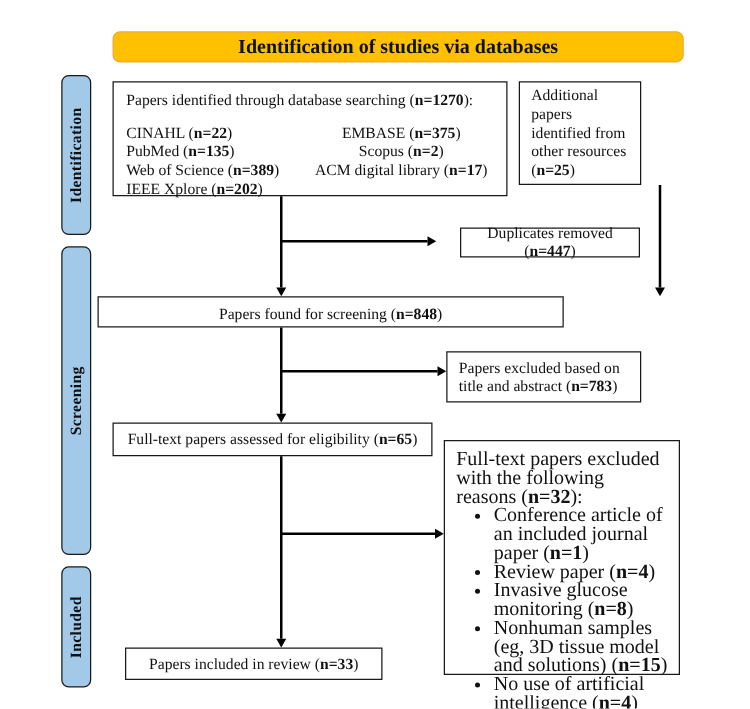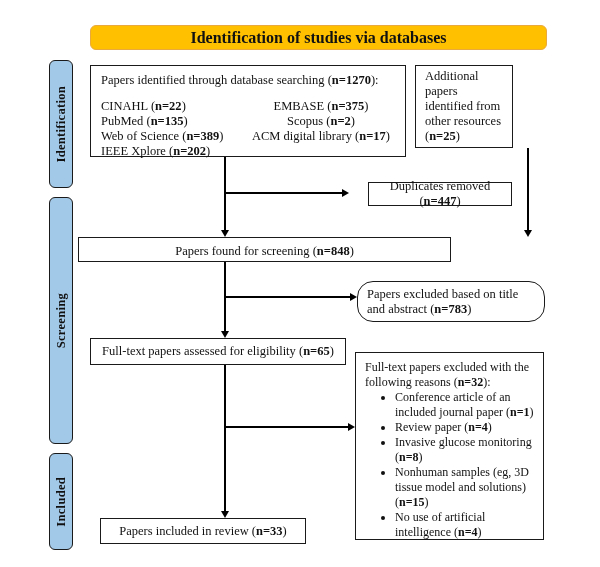--- a/index.html
+++ b/index.html
@@ -41,23 +41,23 @@
   }
   .center-text{display:flex;align-items:center;justify-content:center;text-align:center;padding:2px 6px;}
   .box-db{left:90px;top:65px;width:316px;height:92px;padding:7px 10px;}
   .db-cols{display:flex;margin-top:11px;}
   .db-col-left{width:146px;}
   .db-col-right{flex:1;text-align:center;}
   .db-col div{line-height:15px;}
   .box-additional{left:415px;top:65px;width:98px;height:83px;padding:16px 9px;display:flex;align-items:center;}
   .box-duplicates{left:368px;top:182px;width:144px;height:24px;}
   .box-screenpool{left:78px;top:237px;width:373px;height:25px;align-items:flex-end;}
-  .box-excluded-ta{left:357px;top:281px;width:188px;height:41px;padding:4px 9px;display:flex;align-items:center;text-align:left;border-radius:16px;}
+  .box-excluded-ta{left:357px;top:281px;width:156px;height:41px;padding:4px 9px;display:flex;align-items:center;text-align:left;}
   .box-eligibility{left:90px;top:338px;width:256px;height:27px;}
-  .box-ft-excluded{left:355px;top:352px;width:189px;height:188px;padding:7px 9px;font-size:12px;line-height:15px;}
+  .box-ft-excluded{left:355px;top:352px;width:189px;height:188px;padding:7px 9px;font-size:16px;line-height:15px;}
   .box-included{left:100px;top:518px;width:206px;height:26px;justify-content:center;}
   .ft-reasons{margin:0;padding:0 0 0 30px;list-style-type:disc;}
   .ft-reasons li{margin:0;padding:0;}
   .line{position:absolute;background:var(--line-color);}
   .arrow-down{
     position:absolute;width:0;height:0;
     border-left:4.5px solid transparent;border-right:4.5px solid transparent;
     border-top:7px solid var(--line-color);
   }
   .arrow-right{

